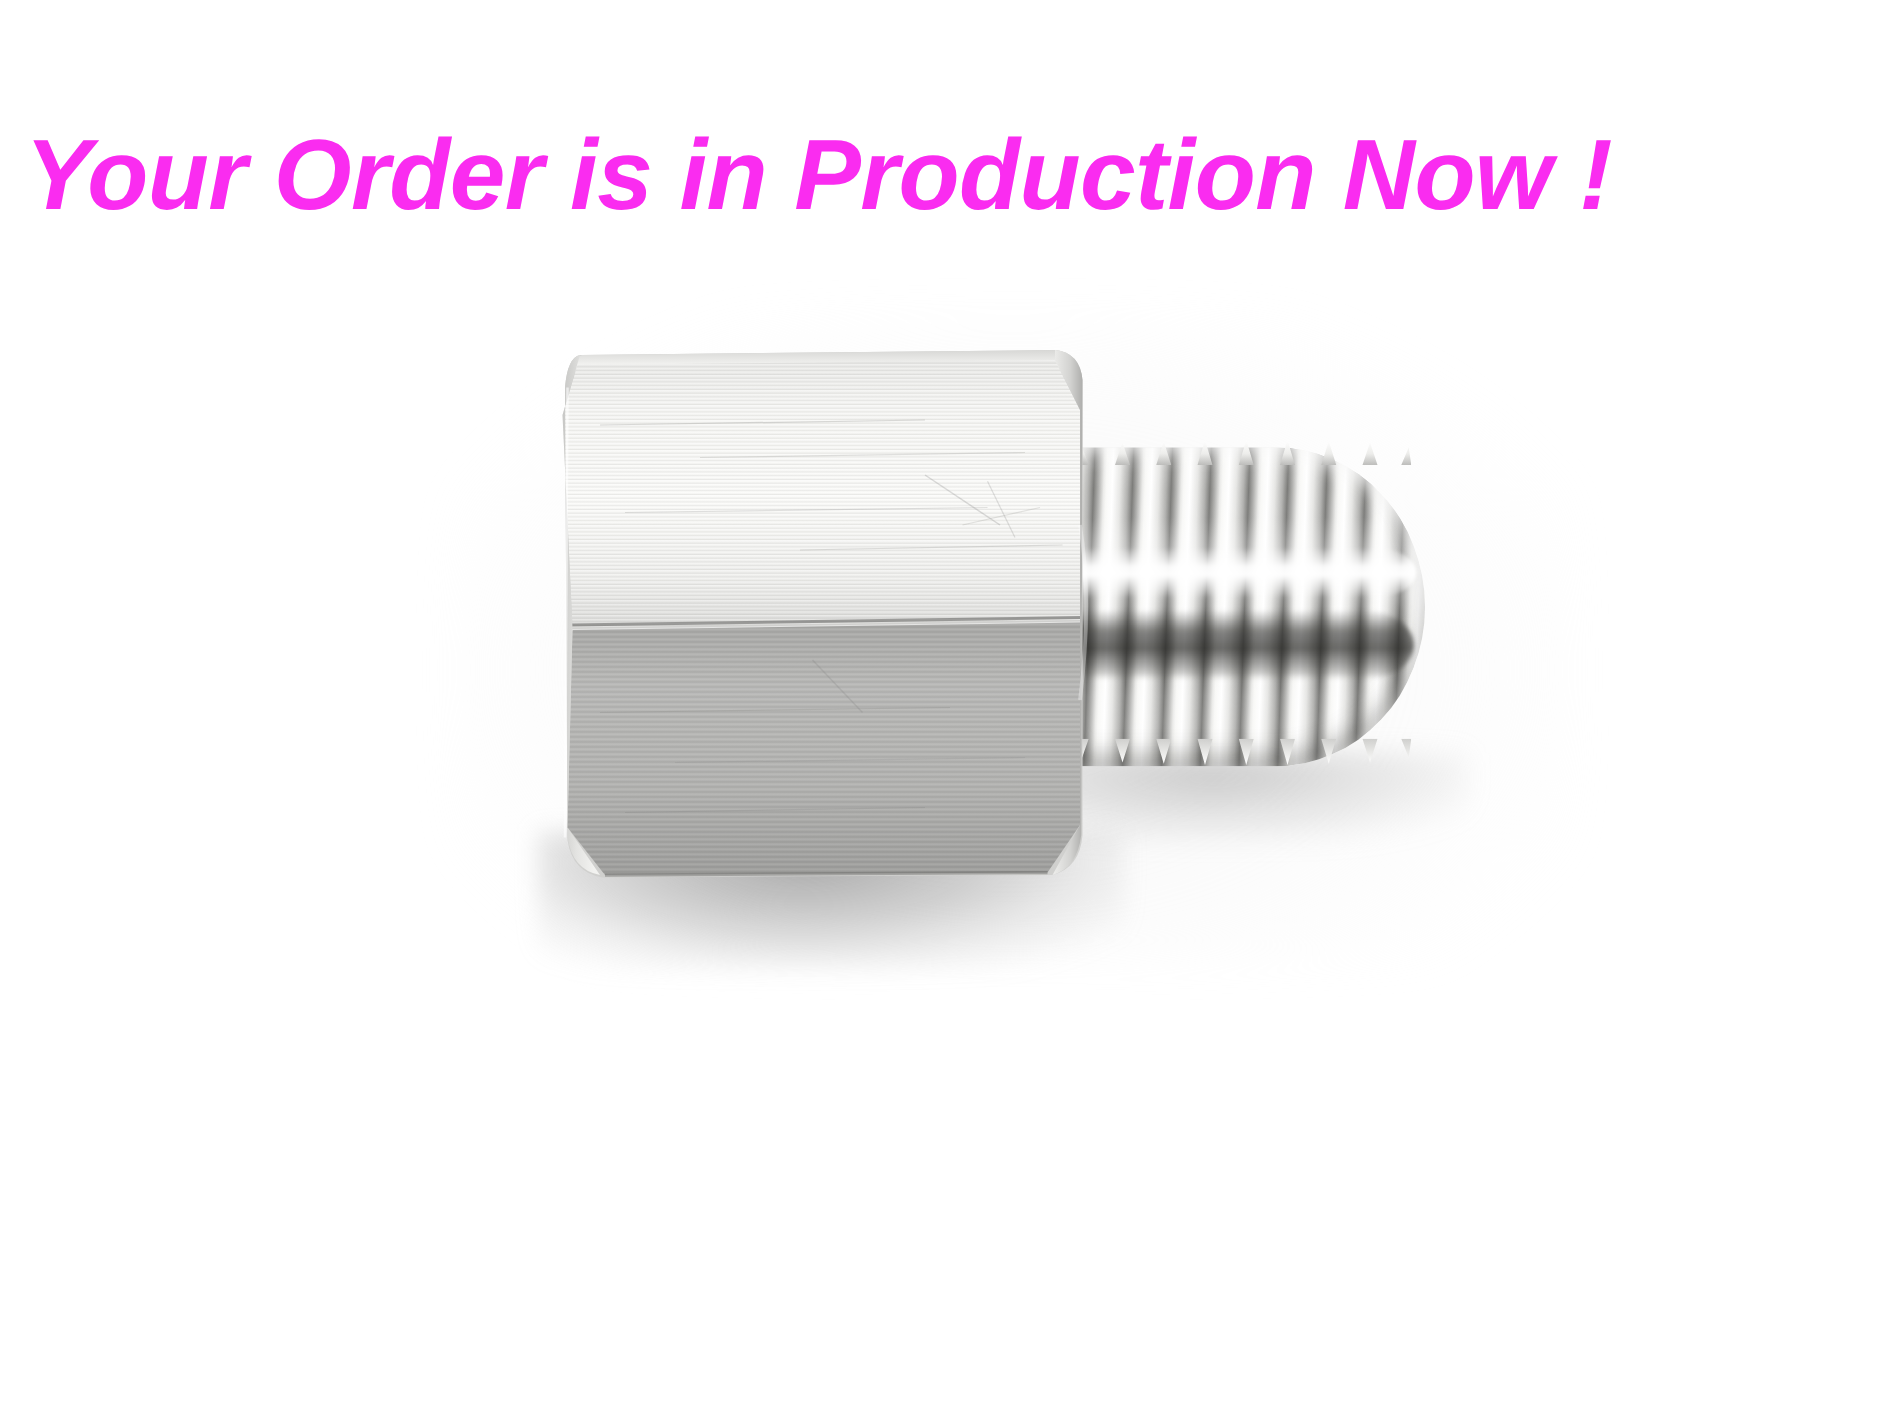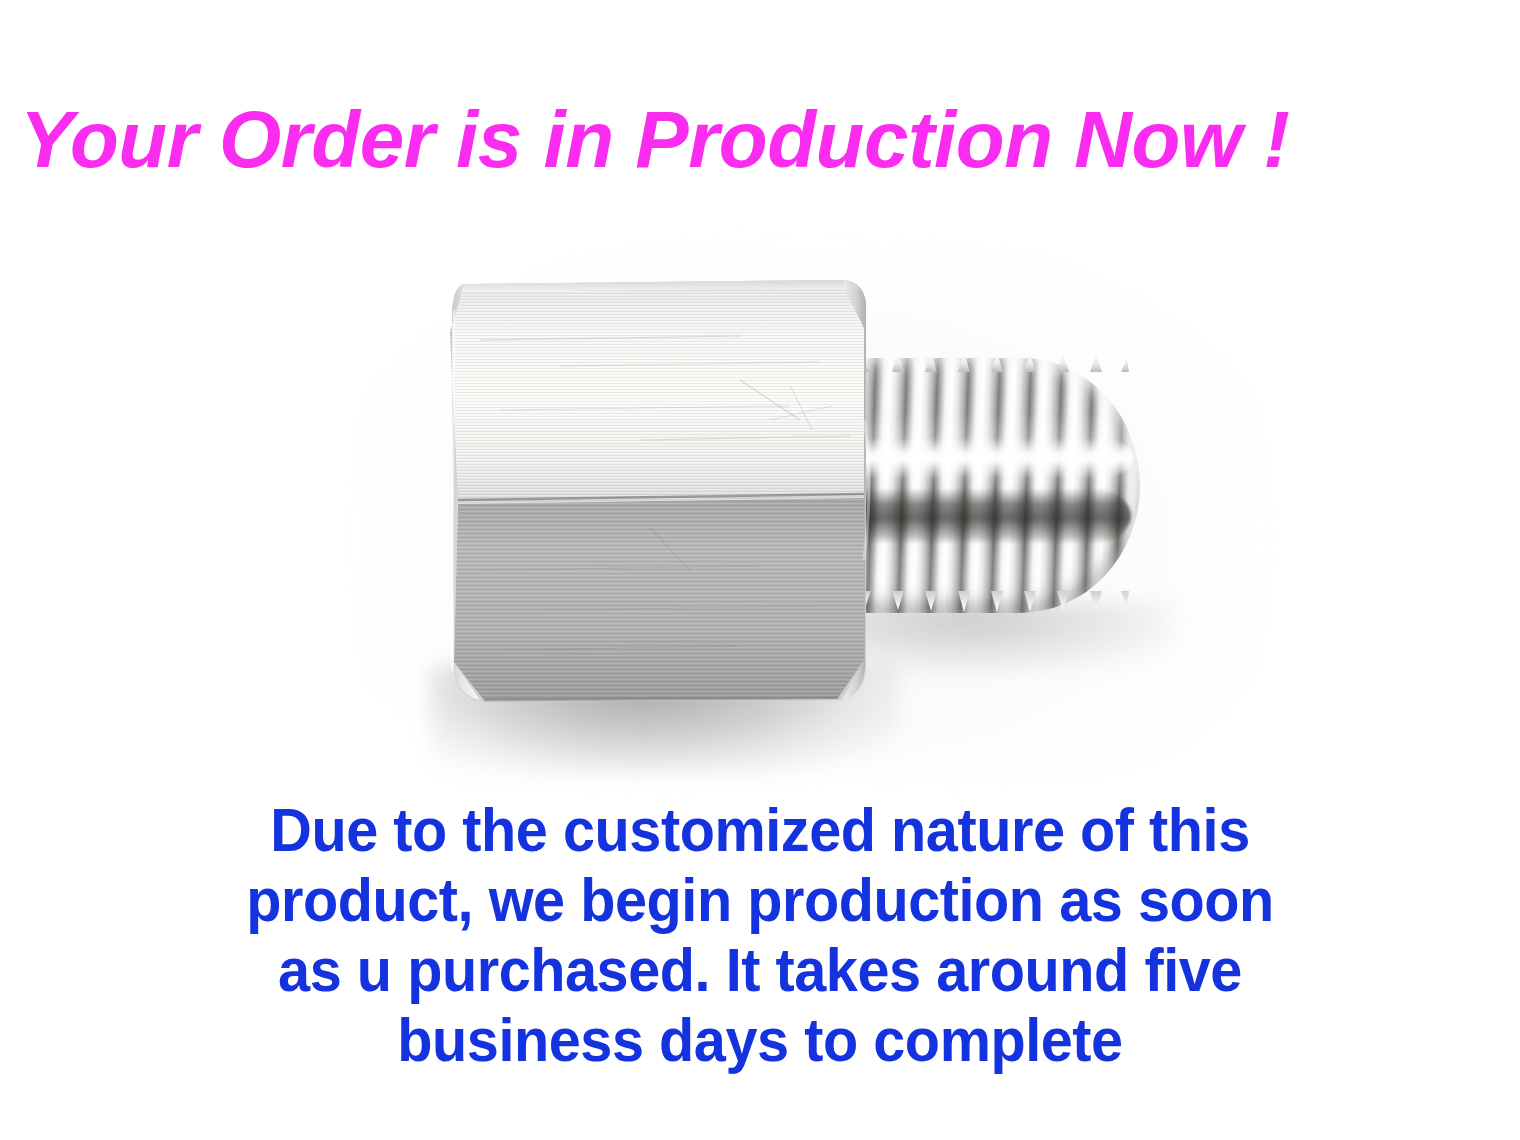--- a/index.html
+++ b/index.html
@@ -341,20 +341,14 @@
         <path d="M404,18 L424,58 L424,226 L424,390 L402,430 Q422,424 425,398 L426,34
                  Q424,12 404,10 Z" fill="url(#gRight)"></path>
 
         <path d="M44,430 L398,428" stroke="#6a6a68" stroke-width="2.6" opacity="0.45" fill="none"></path>
 
         <path d="M424,150 Q434,210 424,290" stroke="#ffffff" stroke-width="3" opacity="0.35" fill="none"></path>
       </svg>
     </div>
   </div>
 
-  <div id="bodytext">
-    <span class="line">Due to the customized nature of this</span>
-    <span class="line">product, we begin production as soon</span>
-    <span class="line">as u purchased. It takes around five</span>
-    <span class="line">business days to complete</span>
-  </div>
 
 </div>
 
 </body></html>

